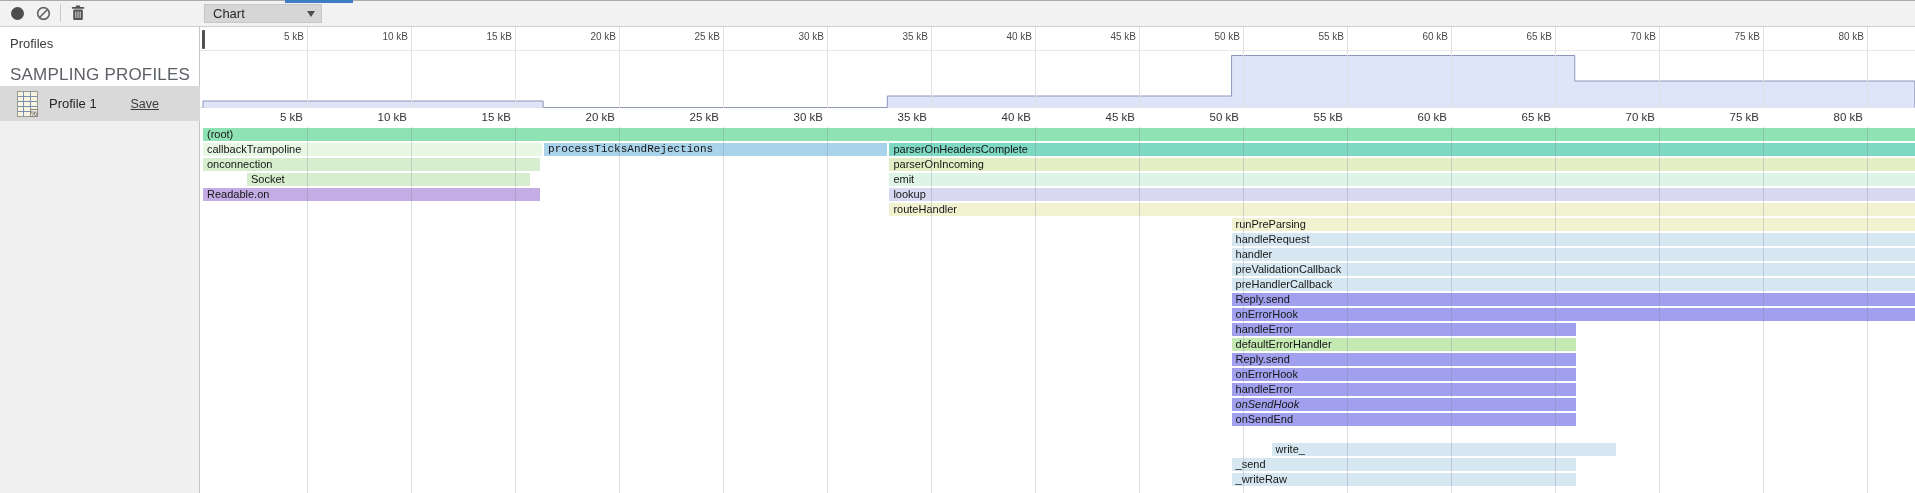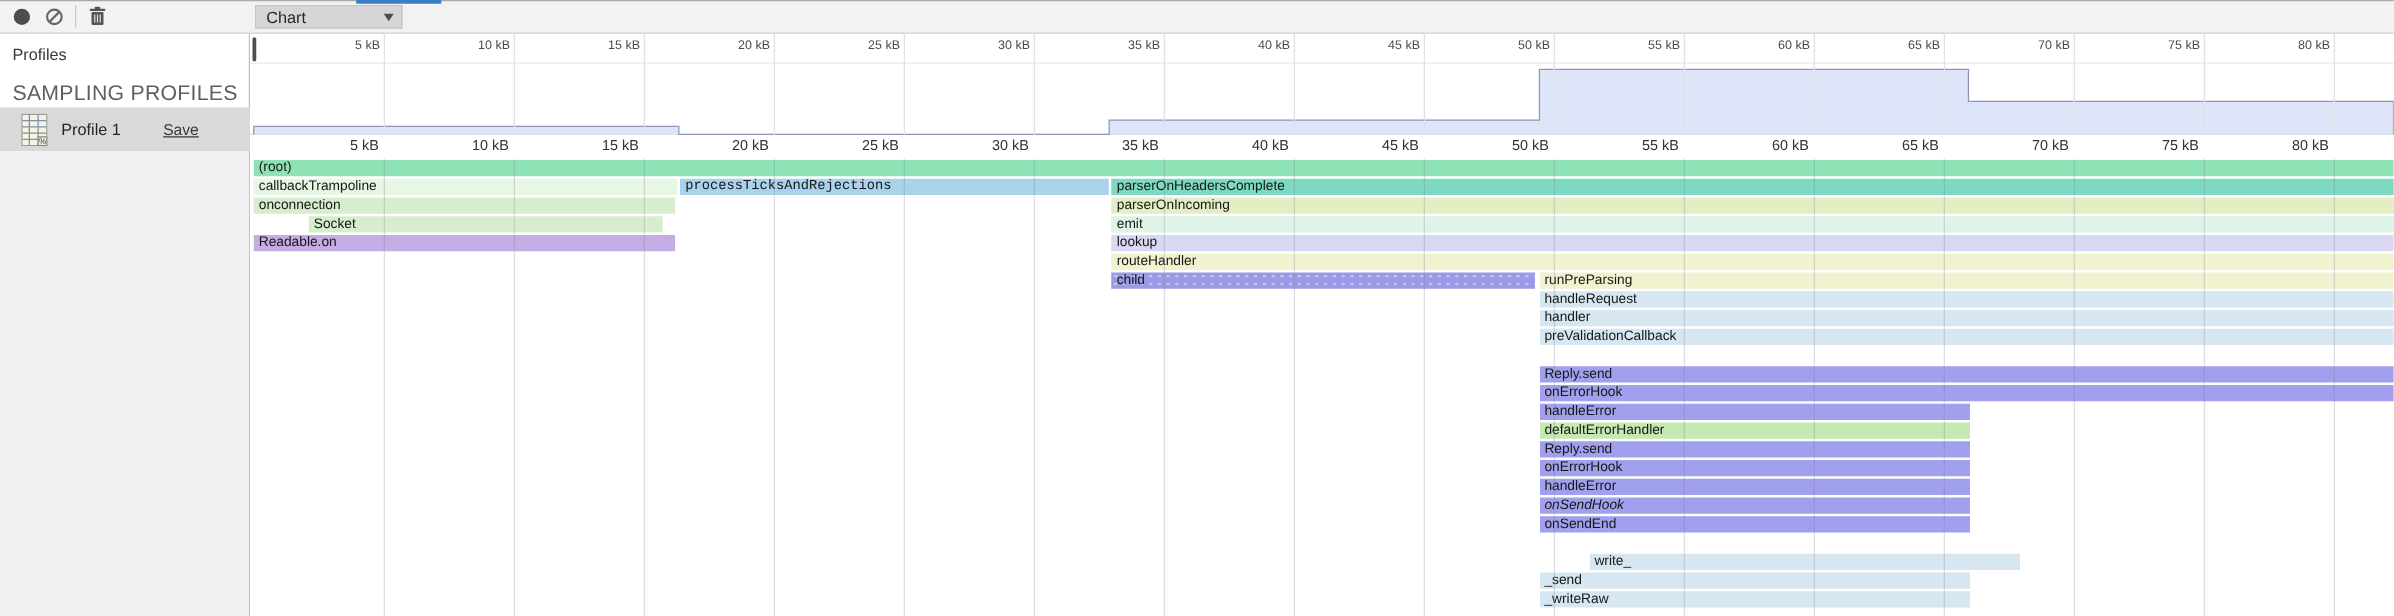--- a/index.html
+++ b/index.html
@@ -207,25 +207,25 @@
       <div class="bar" title="callbackTrampoline" style="left: 3px; width: 339.04px; top: 16px; background-color: rgb(232, 246, 228);">callbackTrampoline</div>
       <div class="bar" title="processTicksAndRejections" style="left: 344.12px; width: 343.2px; top: 16px; background-color: rgb(168, 211, 234); font-family: Liberation Mono, monospace;">processTicksAndRejections</div>
       <div class="bar" title="parserOnHeadersComplete" style="left: 689.4px; width: 1025.44px; top: 16px; background-color: rgb(126, 217, 194);">parserOnHeadersComplete</div>
       <div class="bar" title="onconnection" style="left: 3px; width: 336.96px; top: 31px; background-color: rgb(214, 238, 205);">onconnection</div>
       <div class="bar" title="parserOnIncoming" style="left: 689.4px; width: 1106px; top: 31px; background-color: rgb(228, 238, 196);">parserOnIncoming</div>
       <div class="bar" title="Socket" style="left: 3px; width: 283px; top: 46px; background-color: rgb(214, 238, 205); margin-left: 44px;">Socket</div>
       <div class="bar" title="emit" style="left: 689.4px; width: 1035px; top: 46px; background-color: rgb(222, 244, 230);">emit</div>
       <div class="bar" title="Readable.on" style="left: 3px; width: 336.96px; top: 61px; background-color: rgb(196, 172, 228);">Readable.on</div>
       <div class="bar" title="lookup" style="left: 689.4px; width: 1025.44px; top: 61px; background-color: rgb(216, 216, 242);">lookup</div>
       <div class="bar" title="routeHandler" style="left: 689.4px; width: 1025.44px; top: 76px; background-color: rgb(240, 242, 208);">routeHandler</div>
-      <div class="bar dotted" title="child" style="left: 689.4px; width: 339.04px; top: 91px; background-color: rgb(154, 154, 230);">child</div>
       <div class="bar" title="runPreParsing" style="left: 1031.56px; width: 683.28px; top: 91px; background-color: rgb(240, 242, 208);">runPreParsing</div>
       <div class="bar" title="handleRequest" style="left: 1031.56px; width: 683.28px; top: 106px; background-color: rgb(214, 231, 242);">handleRequest</div>
       <div class="bar" title="handler" style="left: 1031.56px; width: 683.28px; top: 121px; background-color: rgb(214, 231, 242);">handler</div>
       <div class="bar" title="preValidationCallback" style="left: 1031.56px; width: 683.28px; top: 136px; background-color: rgb(214, 231, 242);">preValidationCallback</div>
+      <div class="bar" title="preHandlerCallback" style="left: 1031.56px; width: 683.28px; top: 151px; background-color: rgb(214, 231, 242);">preHandlerCallback</div>
       <div class="bar" title="Reply.send" style="left: 1031.56px; width: 683.28px; top: 166px; background-color: rgb(160, 160, 238);">Reply.send</div>
       <div class="bar" title="onErrorHook" style="left: 1031.56px; width: 683.28px; top: 181px; background-color: rgb(160, 160, 238);">onErrorHook</div>
       <div class="bar" title="handleError" style="left: 1031.56px; width: 344.24px; top: 196px; background-color: rgb(160, 160, 238);">handleError</div>
       <div class="bar" title="defaultErrorHandler" style="left: 1031.56px; width: 344.24px; top: 211px; background-color: rgb(196, 233, 178);">defaultErrorHandler</div>
       <div class="bar" title="Reply.send" style="left: 1031.56px; width: 344.24px; top: 226px; background-color: rgb(160, 160, 238);">Reply.send</div>
       <div class="bar" title="onErrorHook" style="left: 1031.56px; width: 344.24px; top: 241px; background-color: rgb(160, 160, 238);">onErrorHook</div>
       <div class="bar" title="handleError" style="left: 1031.56px; width: 344.24px; top: 256px; background-color: rgb(160, 160, 238);">handleError</div>
       <div class="bar" title="onSendHook" style="left: 1031.56px; width: 344.24px; top: 271px; background-color: rgb(160, 160, 238); font-style: italic;">onSendHook</div>
       <div class="bar" title="onSendEnd" style="left: 1031.56px; width: 344.24px; top: 286px; background-color: rgb(160, 160, 238);">onSendEnd</div>
       <div class="bar" title="write_" style="left: 1031.56px; width: 344.24px; top: 316px; background-color: rgb(214, 231, 242); margin-left: 40px;">write_</div>

